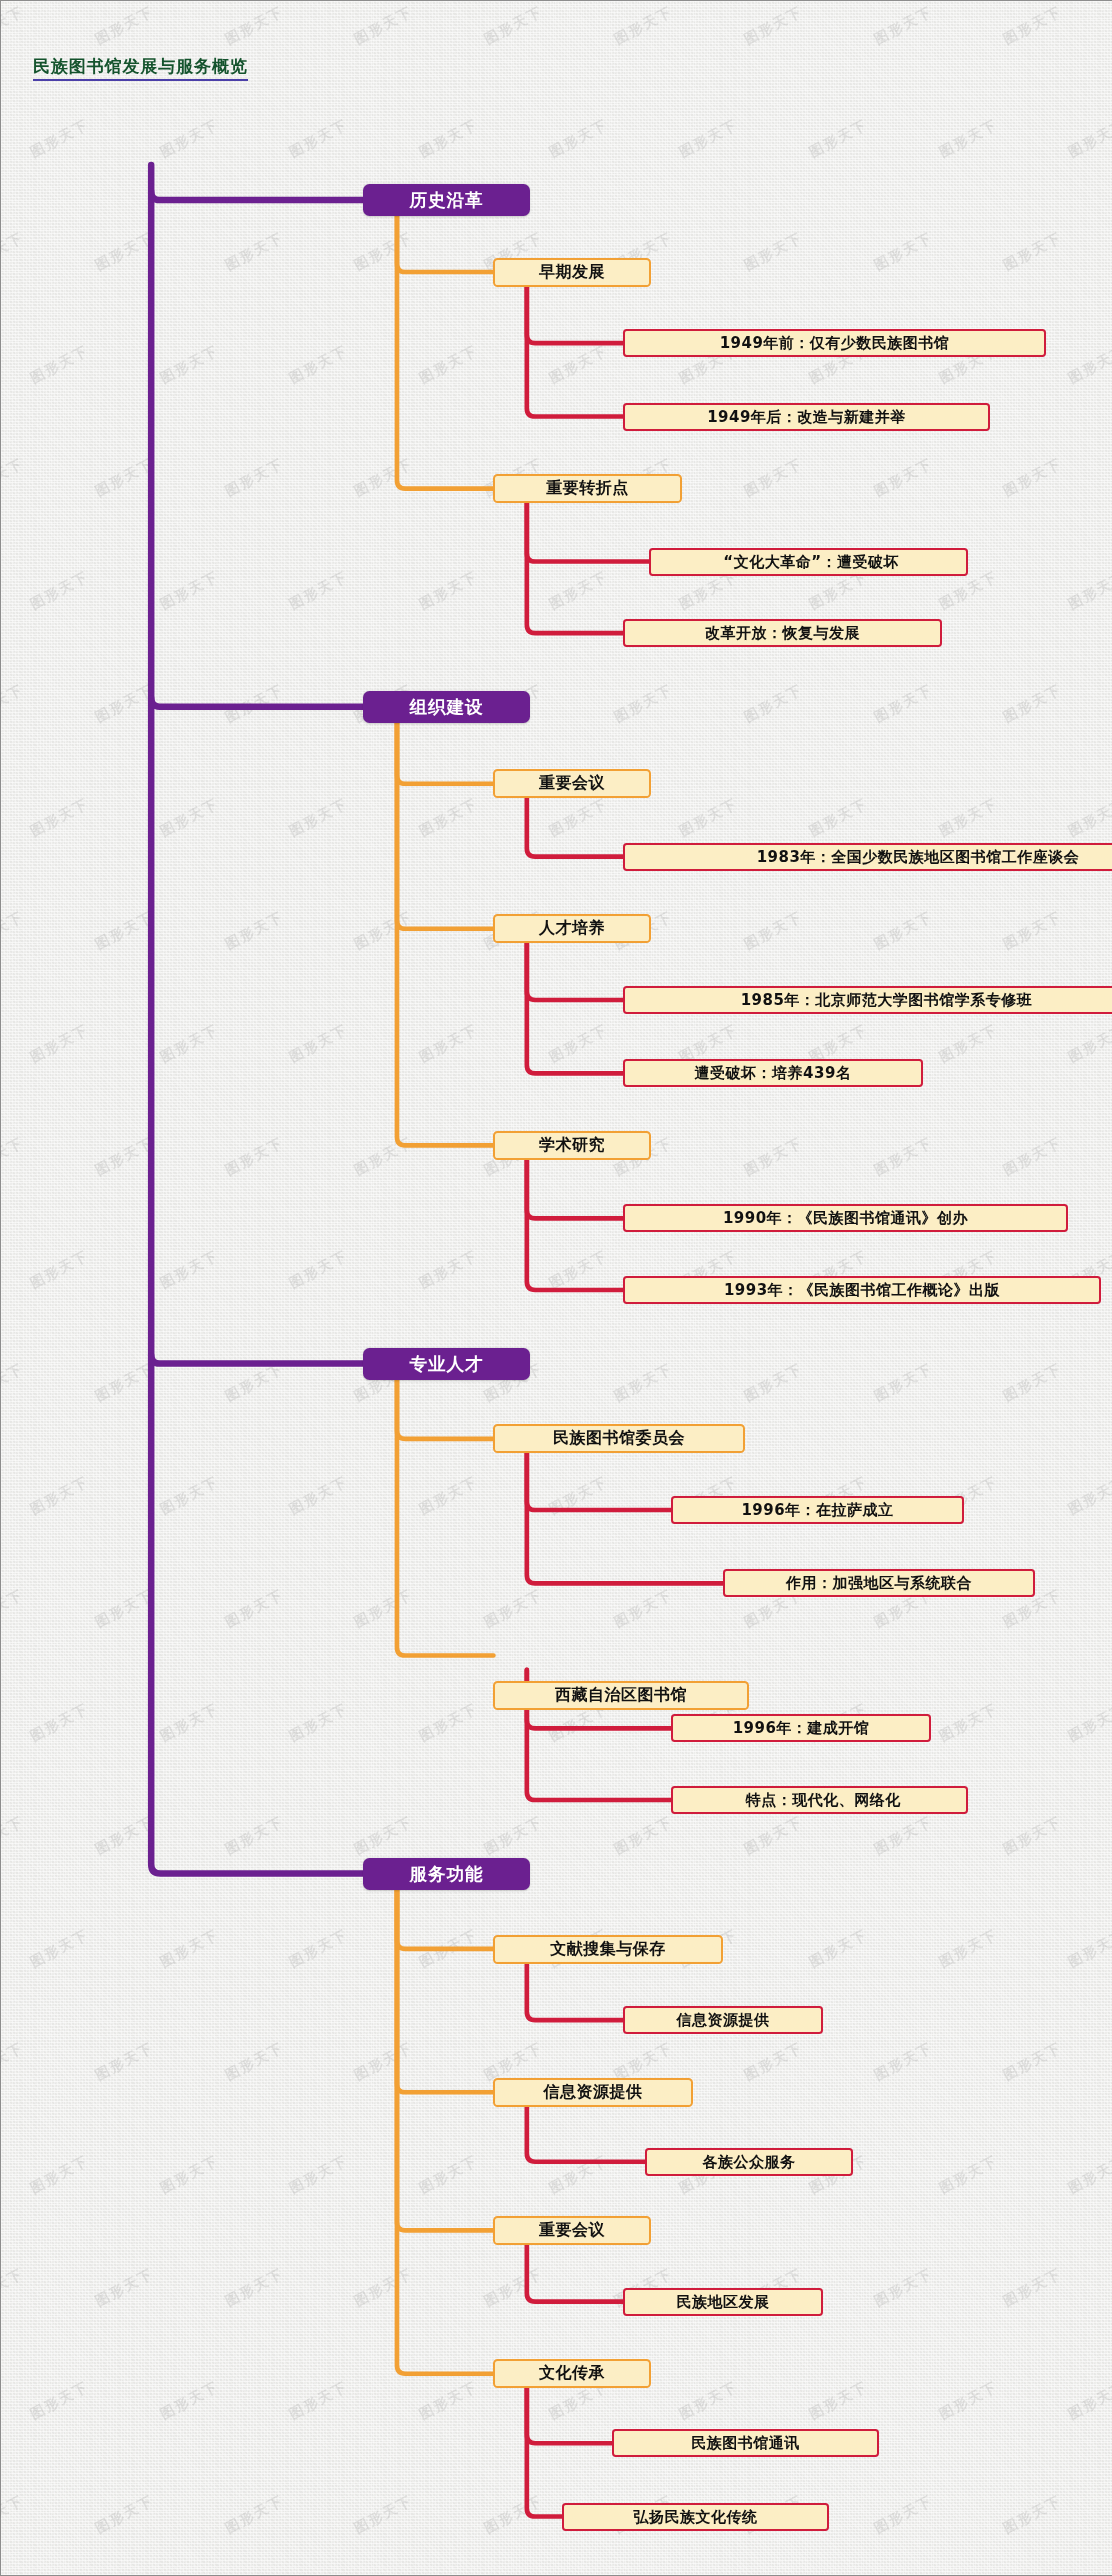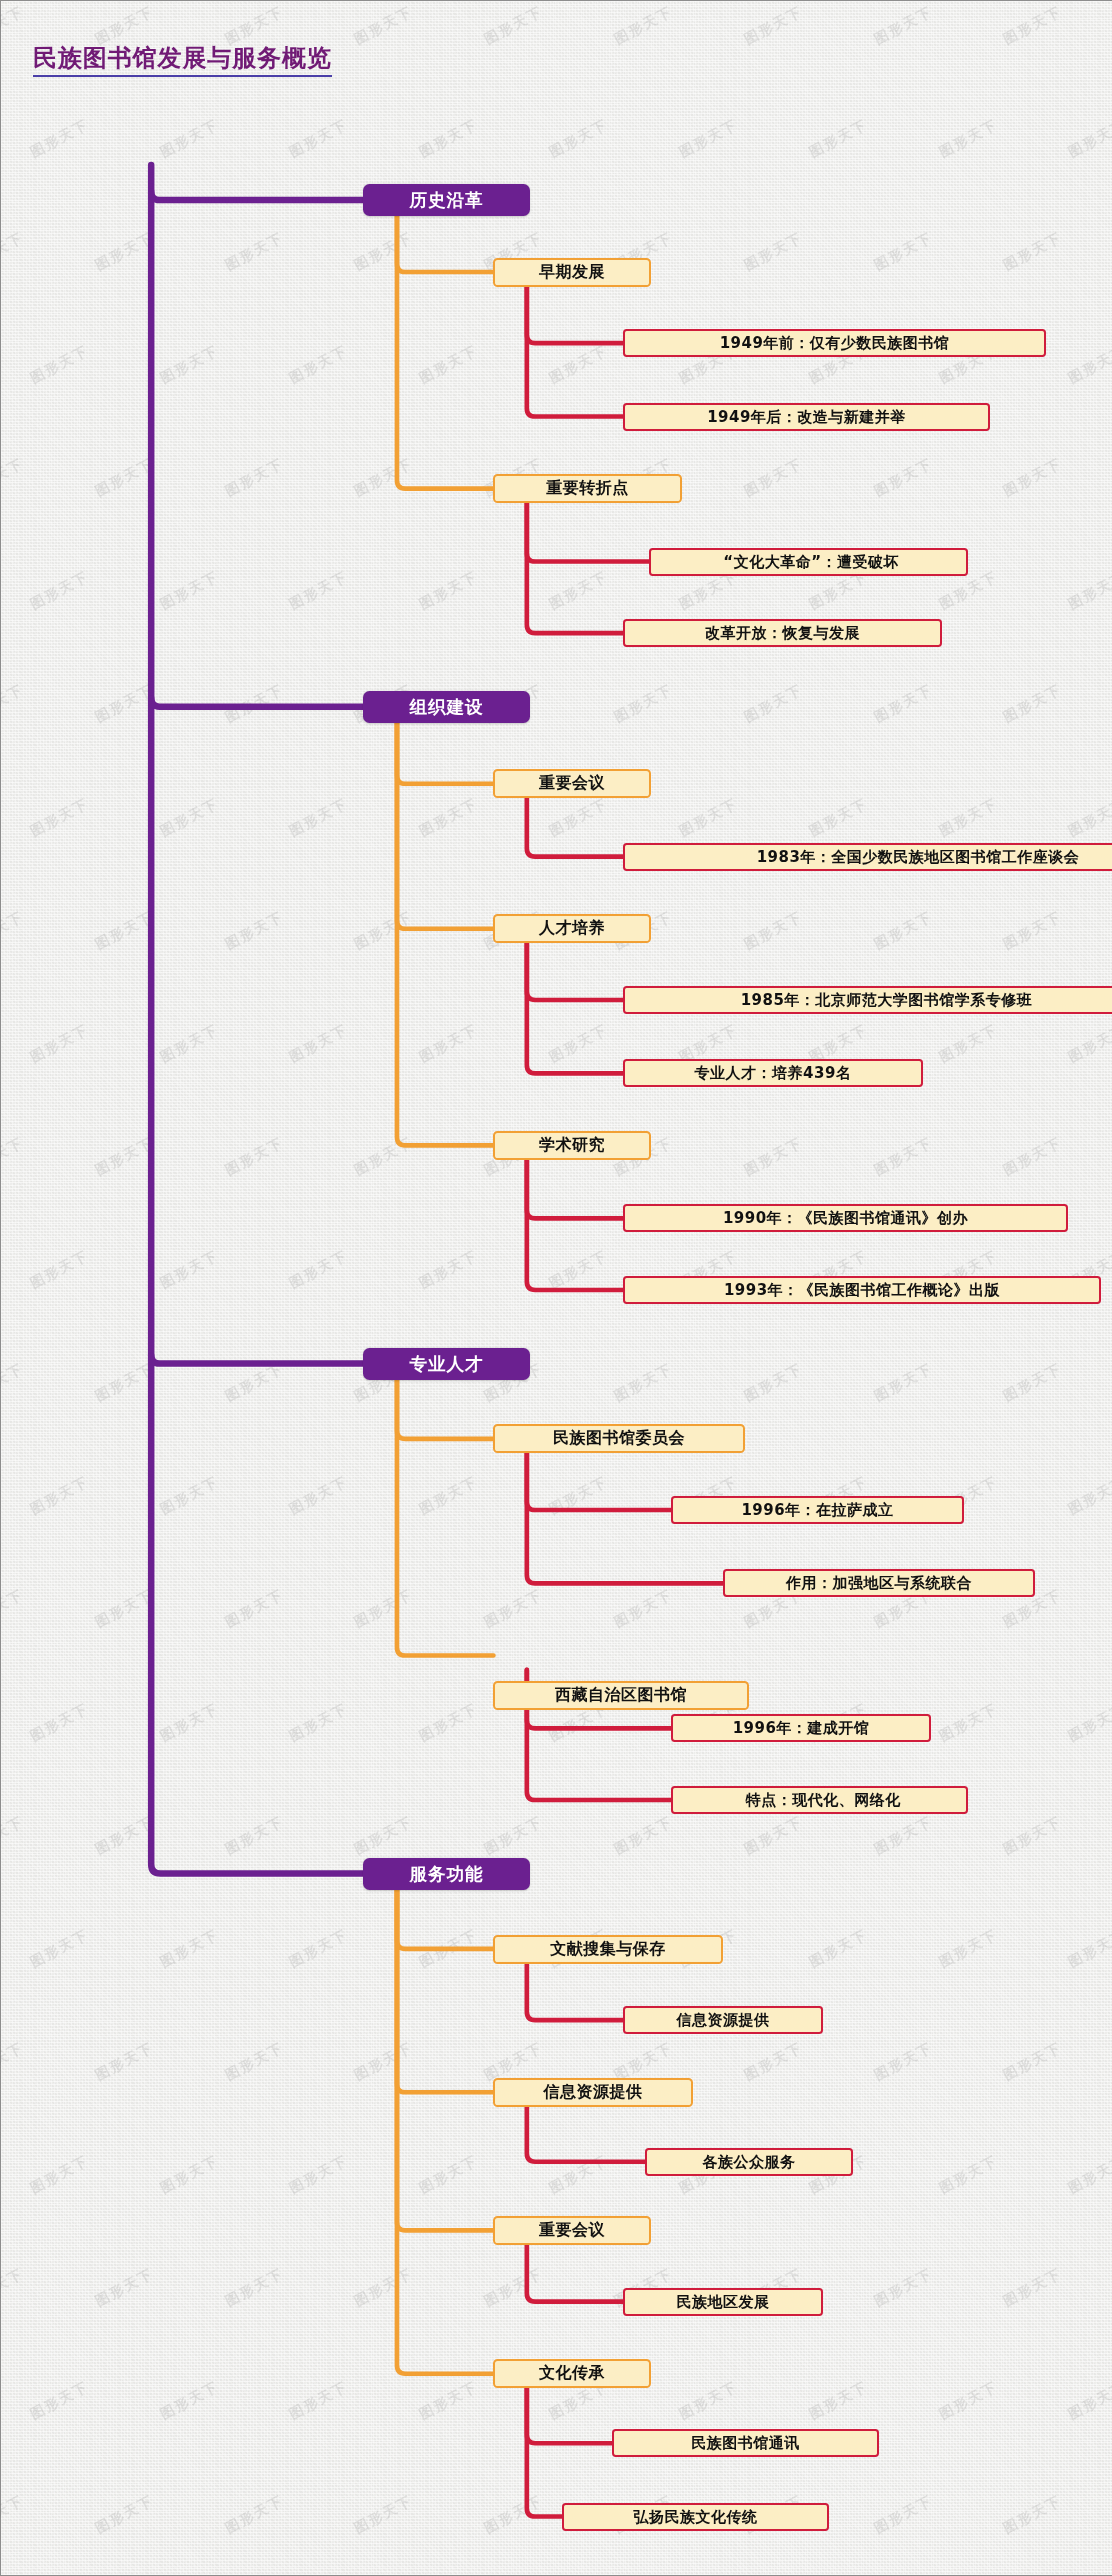--- a/index.html
+++ b/index.html
@@ -31,24 +31,24 @@
     white-space:nowrap;
     letter-spacing:1.9px;
     font-weight:600;
   }
   
   #links{position:absolute;left:0;top:0;width:1113px;height:2576px;}
 
   
   #title{
     position:absolute;
-    left:33px;top:45px;
-    font-size:24px;
+    left:33px;top:57px;
+    font-size:17px;
     font-weight:bold;
-    color:#701a75;
+    color:#14532d;
     letter-spacing:0.9px;
     border-bottom:2.8px solid #4b3fa8;
     padding-bottom:2.8px;
     line-height:1.15;
     font-family:"DejaVu Sans","Liberation Sans",sans-serif;
     white-space:nowrap;
   }
 
   .node{
     position:absolute;
@@ -345,21 +345,21 @@
     <div class="node lvl3" id="node-b0c0g0" style="left: 623px; top: 329px; min-width: 423px; padding-left: 9.3px; padding-right: 9.3px;">1949年前：仅有少数民族图书馆</div>
     <div class="node lvl3" id="node-b0c0g1" style="left: 623px; top: 403px; min-width: 367px; padding-left: 9.3px; padding-right: 9.3px;">1949年后：改造与新建并举</div>
     <div class="node lvl2" id="node-b0c1" style="left: 493px; top: 474px; min-width: 189px; padding-left: 9.3px; padding-right: 9.3px;">重要转折点</div>
     <div class="node lvl3" id="node-b0c1g0" style="left: 649px; top: 548px; min-width: 319px; padding-left: 9.3px; padding-right: 4px;">“文化大革命”：遭受破坏</div>
     <div class="node lvl3" id="node-b0c1g1" style="left: 623px; top: 619px; min-width: 319px; padding-left: 9.3px; padding-right: 9.3px;">改革开放：恢复与发展</div>
     <div class="node lvl1" id="node-b1" style="left: 363px; top: 691px; min-width: 167px; padding-left: 9.3px; padding-right: 9.3px;">组织建设</div>
     <div class="node lvl2" id="node-b1c0" style="left: 493px; top: 769px; min-width: 158px; padding-left: 9.3px; padding-right: 9.3px;">重要会议</div>
     <div class="node lvl3" id="node-b1c0g0" style="left: 623px; top: 843px; min-width: 590px; padding-left: 9.3px; padding-right: 9.3px;">1983年：全国少数民族地区图书馆工作座谈会</div>
     <div class="node lvl2" id="node-b1c1" style="left: 493px; top: 914px; min-width: 158px; padding-left: 9.3px; padding-right: 9.3px;">人才培养</div>
     <div class="node lvl3" id="node-b1c1g0" style="left: 623px; top: 986px; min-width: 527px; padding-left: 9.3px; padding-right: 9.3px;">1985年：北京师范大学图书馆学系专修班</div>
-    <div class="node lvl3" id="node-b1c1g1" style="left: 623px; top: 1059px; min-width: 300px; padding-left: 9.3px; padding-right: 9.3px;">专业人才：培养439名</div>
+    <div class="node lvl3" id="node-b1c1g1" style="left: 623px; top: 1059px; min-width: 300px; padding-left: 9.3px; padding-right: 9.3px;">遭受破坏：培养439名</div>
     <div class="node lvl2" id="node-b1c2" style="left: 493px; top: 1131px; min-width: 158px; padding-left: 9.3px; padding-right: 9.3px;">学术研究</div>
     <div class="node lvl3" id="node-b1c2g0" style="left: 623px; top: 1204px; min-width: 445px; padding-left: 9.3px; padding-right: 9.3px;">1990年：《民族图书馆通讯》创办</div>
     <div class="node lvl3" id="node-b1c2g1" style="left: 623px; top: 1276px; min-width: 478px; padding-left: 9.3px; padding-right: 9.3px;">1993年：《民族图书馆工作概论》出版</div>
     <div class="node lvl1" id="node-b2" style="left: 363px; top: 1348px; min-width: 167px; padding-left: 9.3px; padding-right: 9.3px;">专业人才</div>
     <div class="node lvl2" id="node-b2c0" style="left: 493px; top: 1424px; min-width: 252px; padding-left: 9.3px; padding-right: 9.3px;">民族图书馆委员会</div>
     <div class="node lvl3" id="node-b2c0g0" style="left: 671px; top: 1496px; min-width: 293px; padding-left: 9.3px; padding-right: 9.3px;">1996年：在拉萨成立</div>
     <div class="node lvl3" id="node-b2c0g1" style="left: 723px; top: 1569px; min-width: 312px; padding-left: 9.3px; padding-right: 9.3px;">作用：加强地区与系统联合</div>
     <div class="node lvl2" id="node-b2c1" style="left: 493px; top: 1641px; min-width: 256px; padding-left: 9.3px; padding-right: 9.3px; margin-top: 40px;">西藏自治区图书馆</div>
     <div class="node lvl3" id="node-b2c1g0" style="left: 671px; top: 1714px; min-width: 260px; padding-left: 9.3px; padding-right: 9.3px;">1996年：建成开馆</div>
     <div class="node lvl3" id="node-b2c1g1" style="left: 671px; top: 1786px; min-width: 297px; padding-left: 9.3px; padding-right: 2px;">特点：现代化、网络化</div>

